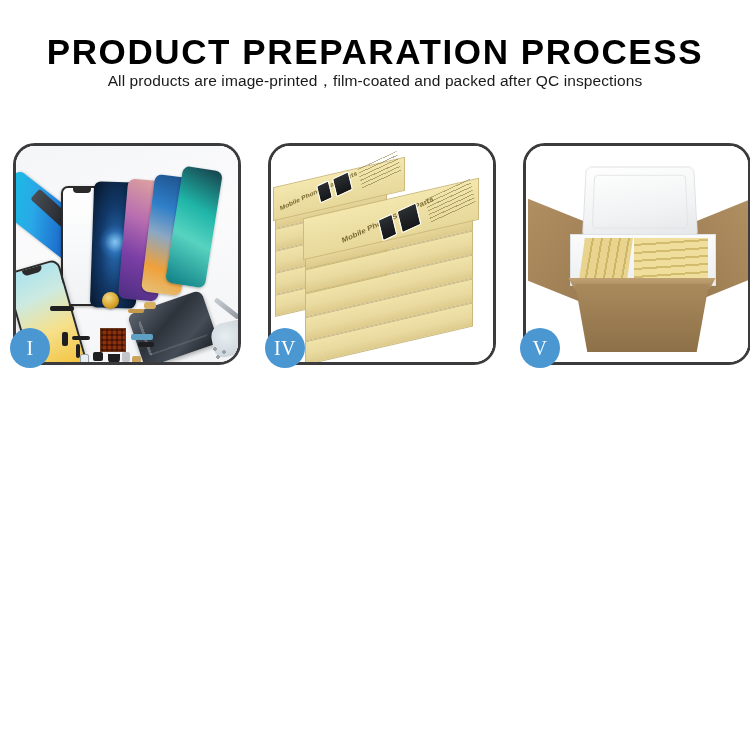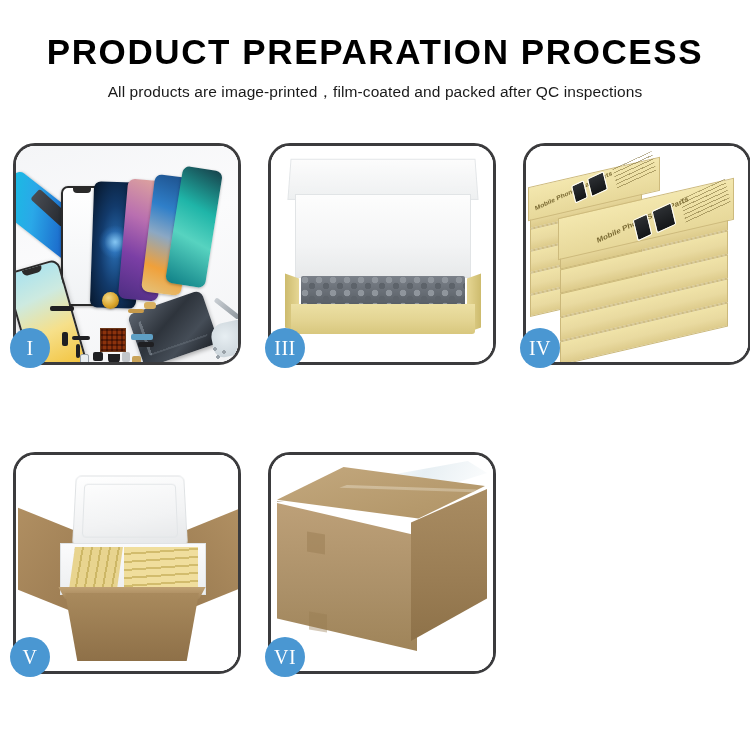--- a/index.html
+++ b/index.html
@@ -24,21 +24,20 @@
   .title {
     font-family: "Liberation Sans", sans-serif;
     font-size: 35px;
     font-weight: bold;
     letter-spacing: 1.6px;
     color: #000000;
     line-height: 1.05;
     white-space: nowrap;
   }
   .subtitle {
-    margin-top: 11px;
     font-family: "Liberation Sans", sans-serif;
     font-size: 15.5px;
     font-weight: normal;
     letter-spacing: 0.1px;
     color: #1a1a1a;
     white-space: nowrap;
   }
 
   
   .grid {
@@ -518,32 +517,20 @@
       <div class="part pl"></div>
       <div class="part pm"></div>
       <div class="tweez"></div>
       <div class="hand"></div>
       <div class="screws"></div>
     </div>
     <div class="badge">I</div>
   </div>
 
 
-  <div class="panel p3">
-    <div class="panel-inner">
-      <div class="bg"></div>
-      <div class="lid-back"></div>
-      <div class="lid-face"></div>
-      <div class="tray-left"></div>
-      <div class="tray-right"></div>
-      <div class="tray-foam"></div>
-      <div class="tray-front"></div>
-    </div>
-    <div class="badge">III</div>
-  </div>
 
   <div class="panel p4">
     <div class="panel-inner">
       <div class="bg"></div>
       <div class="stackwrap">
         <div class="sbox bl5"></div>
         <div class="sbox bl4"></div>
         <div class="sbox bl3"></div>
         <div class="sbox bl2"></div>
         <div class="sbox bl1"></div>
@@ -577,28 +564,14 @@
       <div class="foamlid"></div>
       <div class="foambox"></div>
       <div class="ybox-left"></div>
       <div class="ybox-right"></div>
       <div class="cartonlipl"></div>
       <div class="cartonfront"></div>
     </div>
     <div class="badge">V</div>
   </div>
 
-  <div class="panel p6">
-    <div class="panel-inner">
-      <div class="bg"></div>
-      <div class="wrapsheen"></div>
-      <div class="carton-top"></div>
-      <div class="carton-left"></div>
-      <div class="carton-right"></div>
-      <div class="tapeline"></div>
-      <div class="seam"></div>
-      <div class="tab1"></div>
-      <div class="tab2"></div>
-    </div>
-    <div class="badge">VI</div>
-  </div>
 
 </div>
 
 </body></html>

